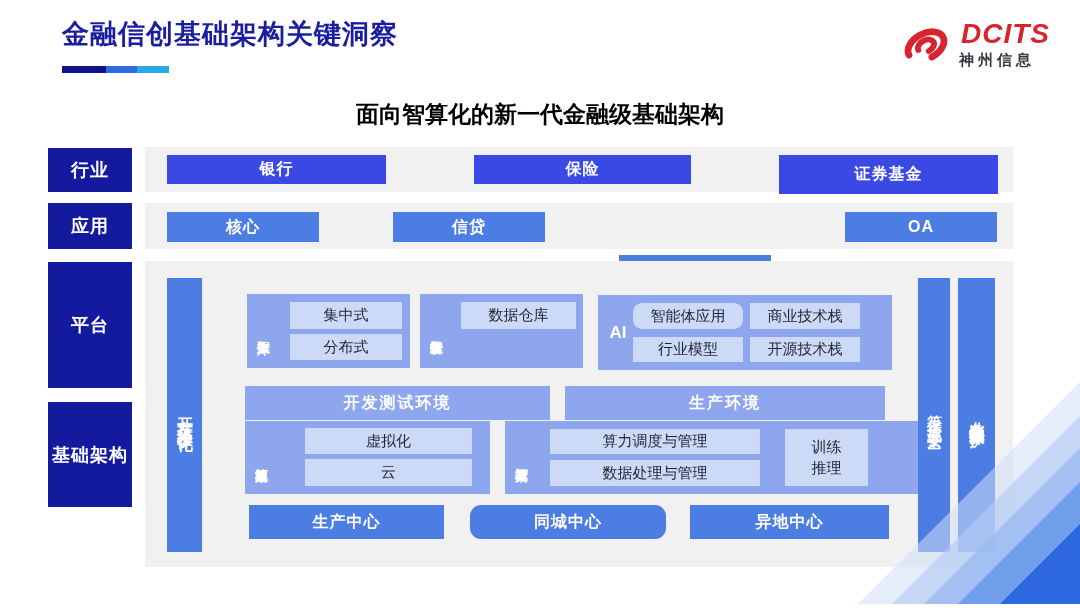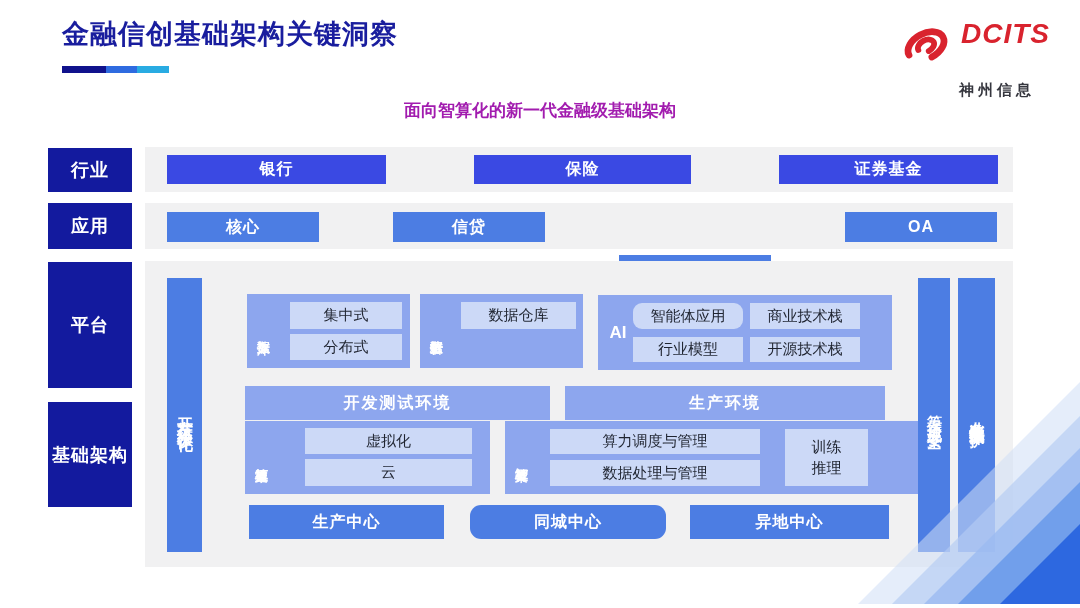--- a/index.html
+++ b/index.html
@@ -1,21 +1,21 @@
 <!DOCTYPE html>
 <html><head>
 <meta charset="utf-8">
 <style>
   html,body{margin:0;padding:0;background:#fff;}
   .slide{position:relative;width:1080px;height:608px;background:#ffffff;
          font-family:"Liberation Sans","DejaVu Sans",sans-serif;overflow:hidden;}
   .abs{position:absolute;box-sizing:border-box;}
   .flexc{display:flex;align-items:center;justify-content:center;}
   .page-title{font-size:27px;font-weight:bold;color:#191D9E;letter-spacing:1px;white-space:nowrap;}
-  .subtitle{font-size:17px;font-weight:bold;color:#a21caf;text-align:center;}
+  .subtitle{font-size:23px;font-weight:bold;color:#000000;text-align:center;}
   .sidebar-box{background:#131A9E;color:#ffffff;font-weight:bold;font-size:18px;letter-spacing:1px;}
   .band{background:#F1F1F2;}
   .btn-deep{background:#3A49E3;color:#ffffff;font-weight:bold;font-size:16px;letter-spacing:1px;}
   .btn-bright{background:#4C7DE3;color:#ffffff;font-weight:bold;font-size:16px;letter-spacing:1px;}
   .container-md{background:#8DA6EE;position:absolute;box-sizing:border-box;}
   .bar-md{background:#8DA6EE;color:#ffffff;font-weight:bold;font-size:16px;letter-spacing:2px;}
   .inner-light{background:#CCD9F7;color:#1F2430;font-size:15px;position:absolute;box-sizing:border-box;}
   .vtext{writing-mode:vertical-rl;text-orientation:upright;color:#ffffff;font-weight:bold;}
   .vlabel{position:absolute;left:5px;top:4px;bottom:4px;width:22px;display:flex;align-items:center;
           justify-content:center;writing-mode:vertical-rl;text-orientation:upright;color:#ffffff;
@@ -38,34 +38,34 @@
   <div class="abs" style="left:895px;top:18px;width:160px;height:56px;">
     <span class="abs" style="left:0;top:2px;width:62px;height:52px;">
       <svg viewBox="0 0 64 54" width="62" height="52">
         <g fill="none" stroke="#D9232E" stroke-linecap="round" transform="rotate(-28 32 27)">
           <path d="M 12 27 a 20 13 0 1 1 20 13" stroke-width="7"></path>
           <path d="M 23 27 a 9 6 0 1 1 9 6" stroke-width="6"></path>
         </g>
       </svg>
     </span>
     <span class="abs brand" style="left:66px;top:0px;">DCITS</span>
-    <span class="abs company" style="left:64px;top:33px;margin-top:30px;">神州信息</span>
+    <span class="abs company" style="left:64px;top:33px;">神州信息</span>
   </div>
 
   <div class="abs subtitle" style="left:0;top:99px;width:1080px;">面向智算化的新一代金融级基础架构</div>
 
   <div class="abs flexc sidebar-box" style="left:48px;top:148px;width:84px;height:44px;">行业</div>
   <div class="abs flexc sidebar-box" style="left:48px;top:203px;width:84px;height:46px;">应用</div>
   <div class="abs flexc sidebar-box" style="left:48px;top:262px;width:84px;height:126px;">平台</div>
   <div class="abs flexc sidebar-box" style="left:48px;top:402px;width:84px;height:105px;">基础架构</div>
 
   <div class="abs band" style="left:145px;top:147px;width:868px;height:45px;">
     <div class="abs flexc btn-deep" style="left:22px;top:8px;width:219px;height:29px;">银行</div>
     <div class="abs flexc btn-deep" style="left:329px;top:8px;width:217px;height:29px;">保险</div>
-    <div class="abs flexc btn-deep" style="left:634px;top:8px;width:219px;height:29px;">证券基金</div>
+    <div class="abs flexc btn-deep" style="left:634px;top:8px;width:219px;height:39px;">证券基金</div>
   </div>
 
   <div class="abs band" style="left:145px;top:203px;width:868px;height:46px;">
     <div class="abs flexc btn-bright" style="left:22px;top:9px;width:152px;height:30px;">核心</div>
     <div class="abs flexc btn-bright" style="left:248px;top:9px;width:152px;height:30px;">信贷</div>
     <div class="abs flexc btn-bright" style="left:474px;top:9px;width:152px;height:48px;margin-top:43px;">渠道</div>
     <div class="abs flexc btn-bright" style="left:700px;top:9px;width:152px;height:30px;">OA</div>
   </div>
 
   <div class="abs band" style="left:145px;top:261px;width:868px;height:306px;">

